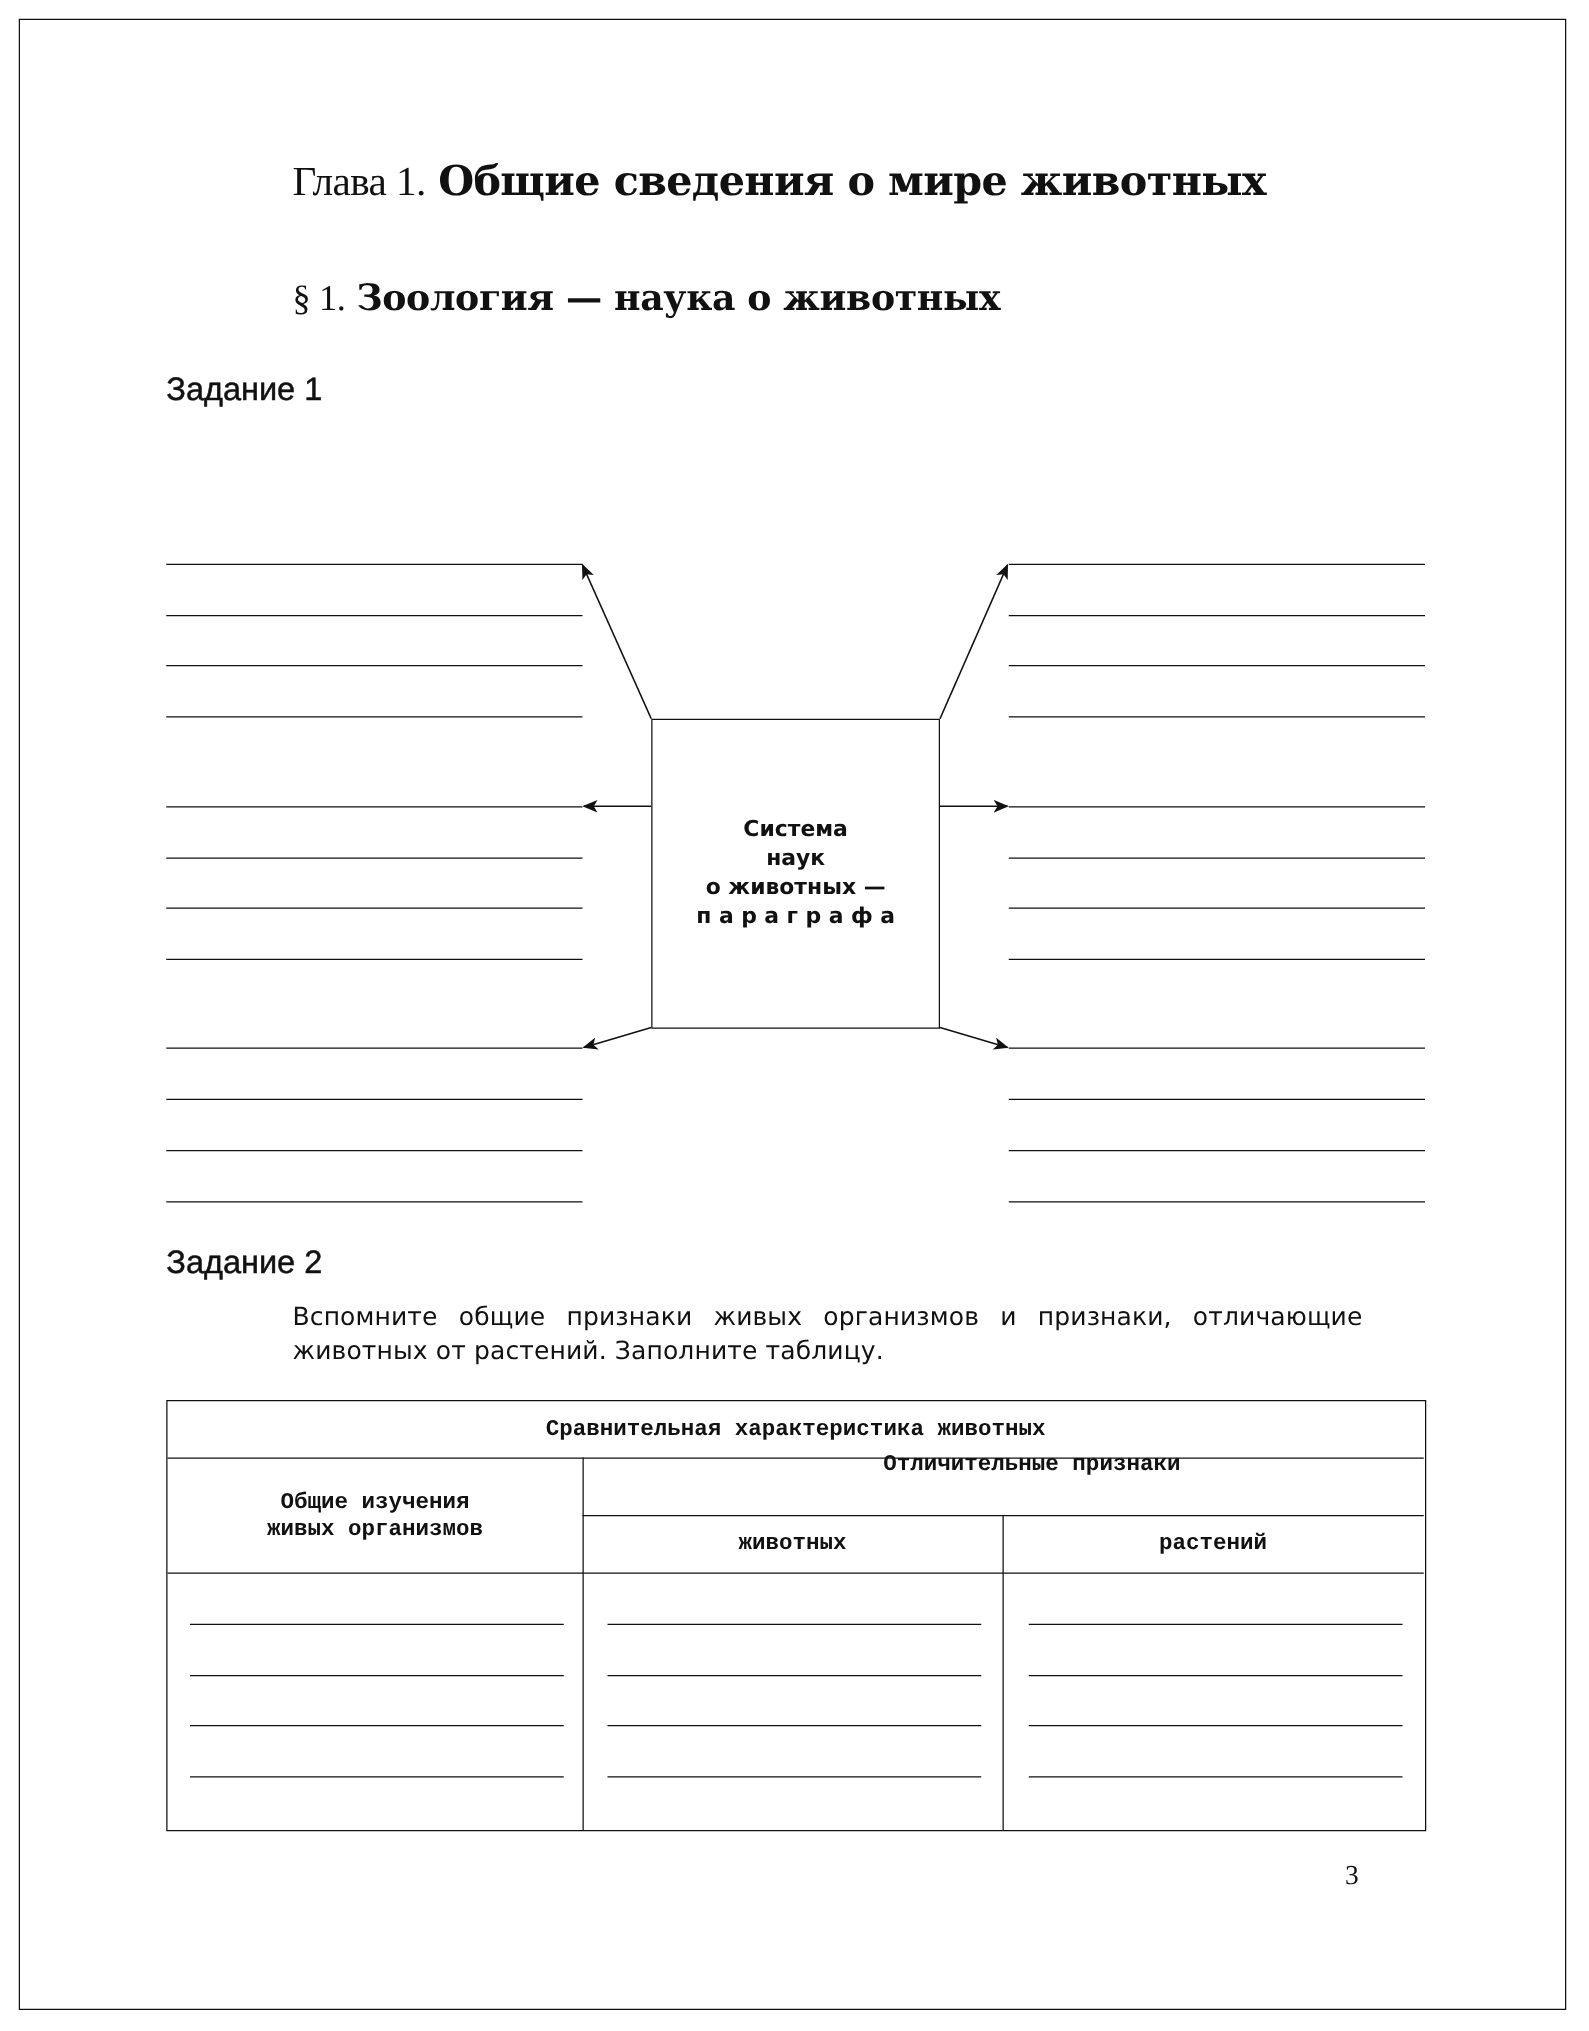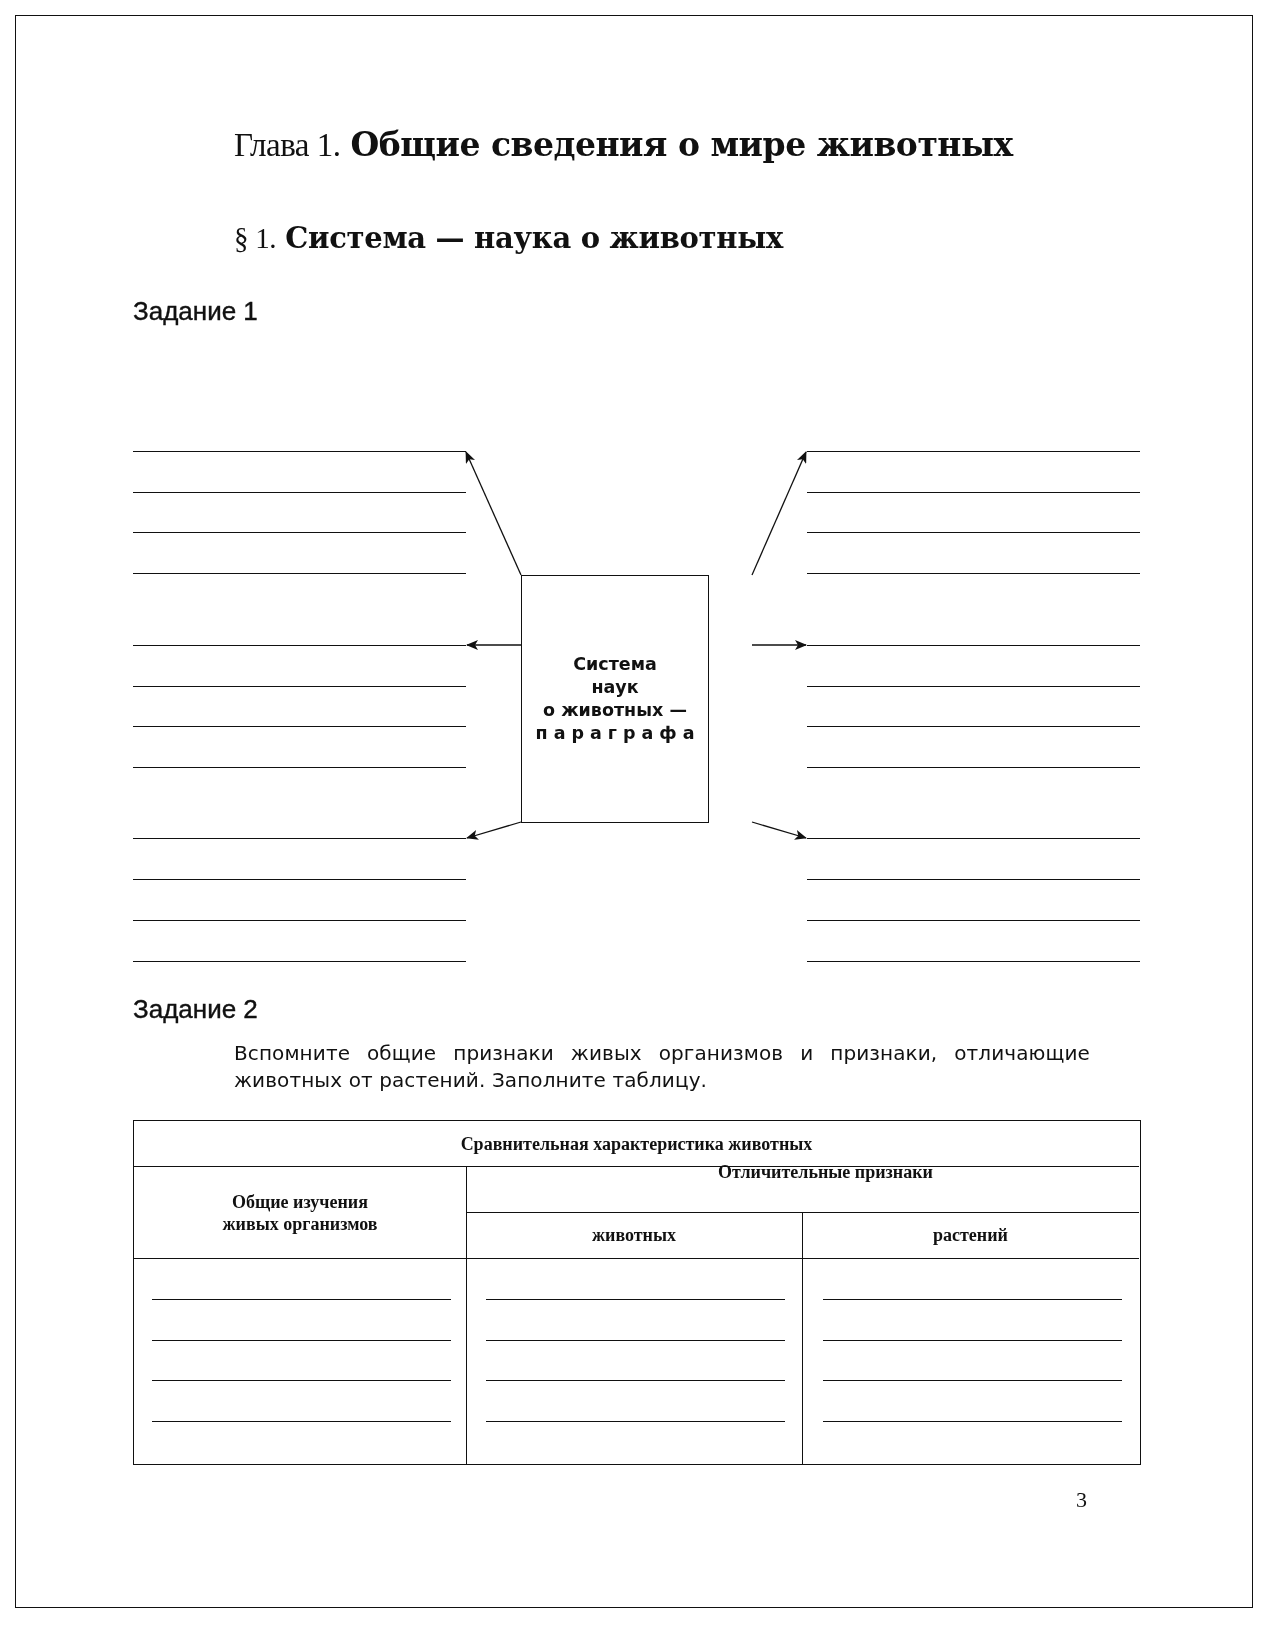--- a/index.html
+++ b/index.html
@@ -10,43 +10,43 @@
   .chapter-title .light { font-weight: normal; font-family: "Liberation Serif", serif; }
   .chapter-title .bold { font-weight: bold; }
   .section-title { position: absolute; left: 234px; top: 221px; font-size: 29px; white-space: nowrap; letter-spacing: -0.3px; }
   .section-title .light { font-weight: normal; font-family: "Liberation Serif", serif; }
   .section-title .bold { font-weight: bold; }
   .task-heading { position: absolute; left: 133px; font-size: 26px; font-family: "Liberation Sans", sans-serif; font-weight: normal; -webkit-text-stroke: 0.4px #111; }
   .task-text { position: absolute; left: 234px; width: 856px; font-size: 20px; line-height: 27px; text-align: justify; font-family: "DejaVu Sans", sans-serif; letter-spacing: 0.1px; }
   .task-text span { display: block; }
   .diagram { position: absolute; left: 0; top: 0; width: 1271px; height: 1625px; pointer-events: none; }
   .diagram .ln { position: absolute; height: 0; border-top: 1.4px solid #111; pointer-events: auto; }
-  .center-box { position: absolute; left: 521px; top: 575px; width: 188px; height: 248px; border: 1.5px solid #111; box-sizing: border-box; background: #fff; display: flex; flex-direction: column; align-items: center; justify-content: center; text-align: center; font-family: "DejaVu Sans", sans-serif; font-weight: bold; font-size: 17.5px; line-height: 23px; }
+  .center-box { position: absolute; left: 521px; top: 575px; width: 231px; height: 248px; border: 1.5px solid #111; box-sizing: border-box; background: #fff; display: flex; flex-direction: column; align-items: center; justify-content: center; text-align: center; font-family: "DejaVu Sans", sans-serif; font-weight: bold; font-size: 17.5px; line-height: 23px; }
   .center-box .spaced { letter-spacing: 6px; margin-left: 6px; }
   svg.arrows { position: absolute; left: 0; top: 0; }
   .tbl { position: absolute; left: 133px; top: 1120px; width: 1008px; height: 345px; border: 1.5px solid #111; box-sizing: border-box; }
   .tbl .hline { position: absolute; height: 0; border-top: 1.5px solid #111; }
   .tbl .vline { position: absolute; width: 0; border-left: 1.5px solid #111; }
-  .tbl .cell-text { position: absolute; font-family: Liberation Serif, serif; font-weight: bold; font-size: 18px; text-align: center; line-height: 22px; }
+  .tbl .cell-text { position: absolute; font-family: Liberation Mono, monospace; font-weight: bold; font-size: 18px; text-align: center; line-height: 22px; }
   .tbl .wline { position: absolute; height: 0; border-top: 1.4px solid #111; }
   .page-number { position: absolute; left: 1076px; top: 1487px; font-size: 22px; font-family: "Liberation Serif", serif; }
 </style>
 </head>
 <body>
 
 <div class="frame"></div>
 
 <div class="chapter-title serif">
   <span class="light">Глава 1.</span>
   <span class="bold">Общие сведения о мире животных</span>
 </div>
 
 <div class="section-title serif">
   <span class="light">§ 1.</span>
-  <span class="bold">Система — наука о животных</span>
+  <span class="bold">Зоология — наука о животных</span>
 </div>
 
 <div class="task-heading" style="top:296px;">Задание 1</div>
 <div class="task-text" style="top:341px;">
 </div>
 
 <div class="diagram">
   <div class="ln" style="left:133px;width:333px;top:451px;"></div>
   <div class="ln" style="left:133px;width:333px;top:492px;"></div>
   <div class="ln" style="left:133px;width:333px;top:532px;"></div>

